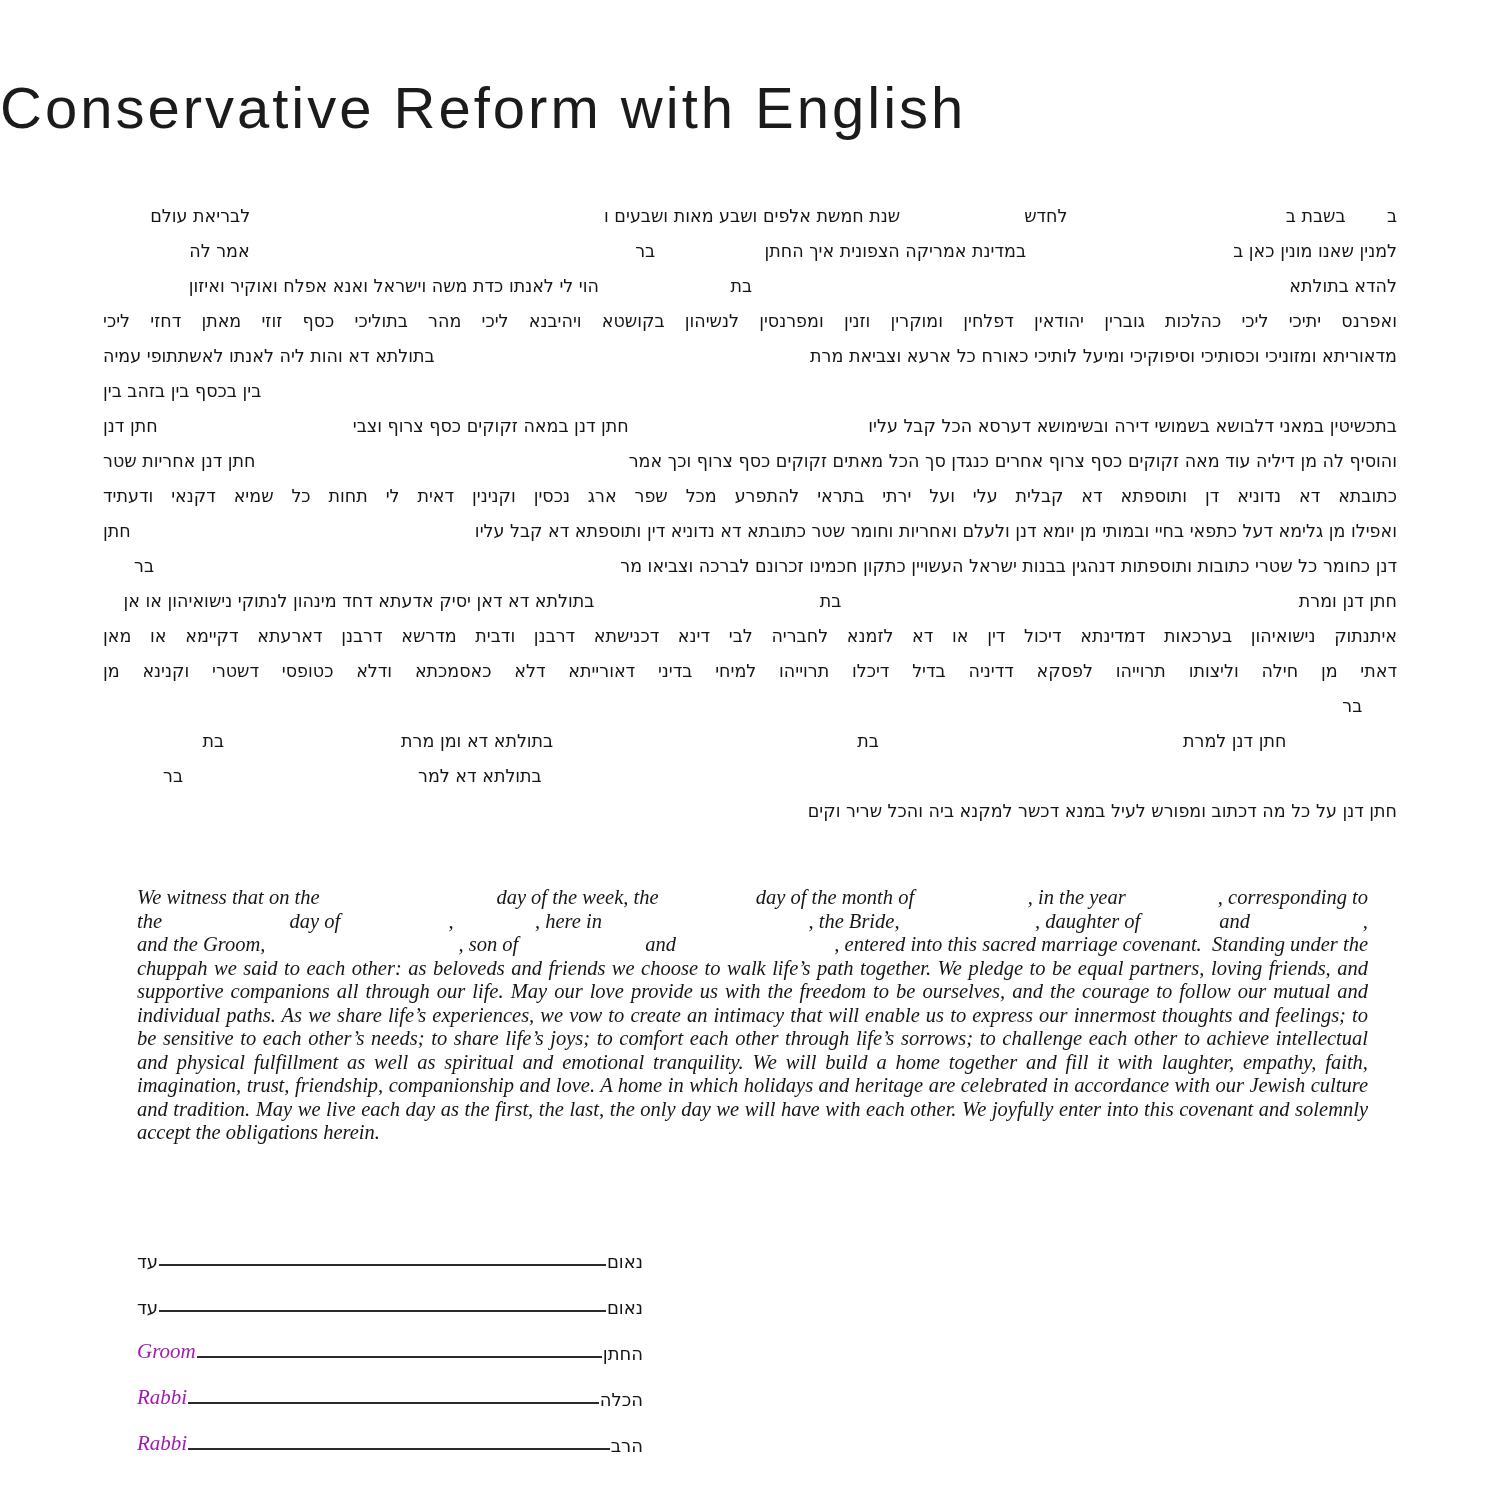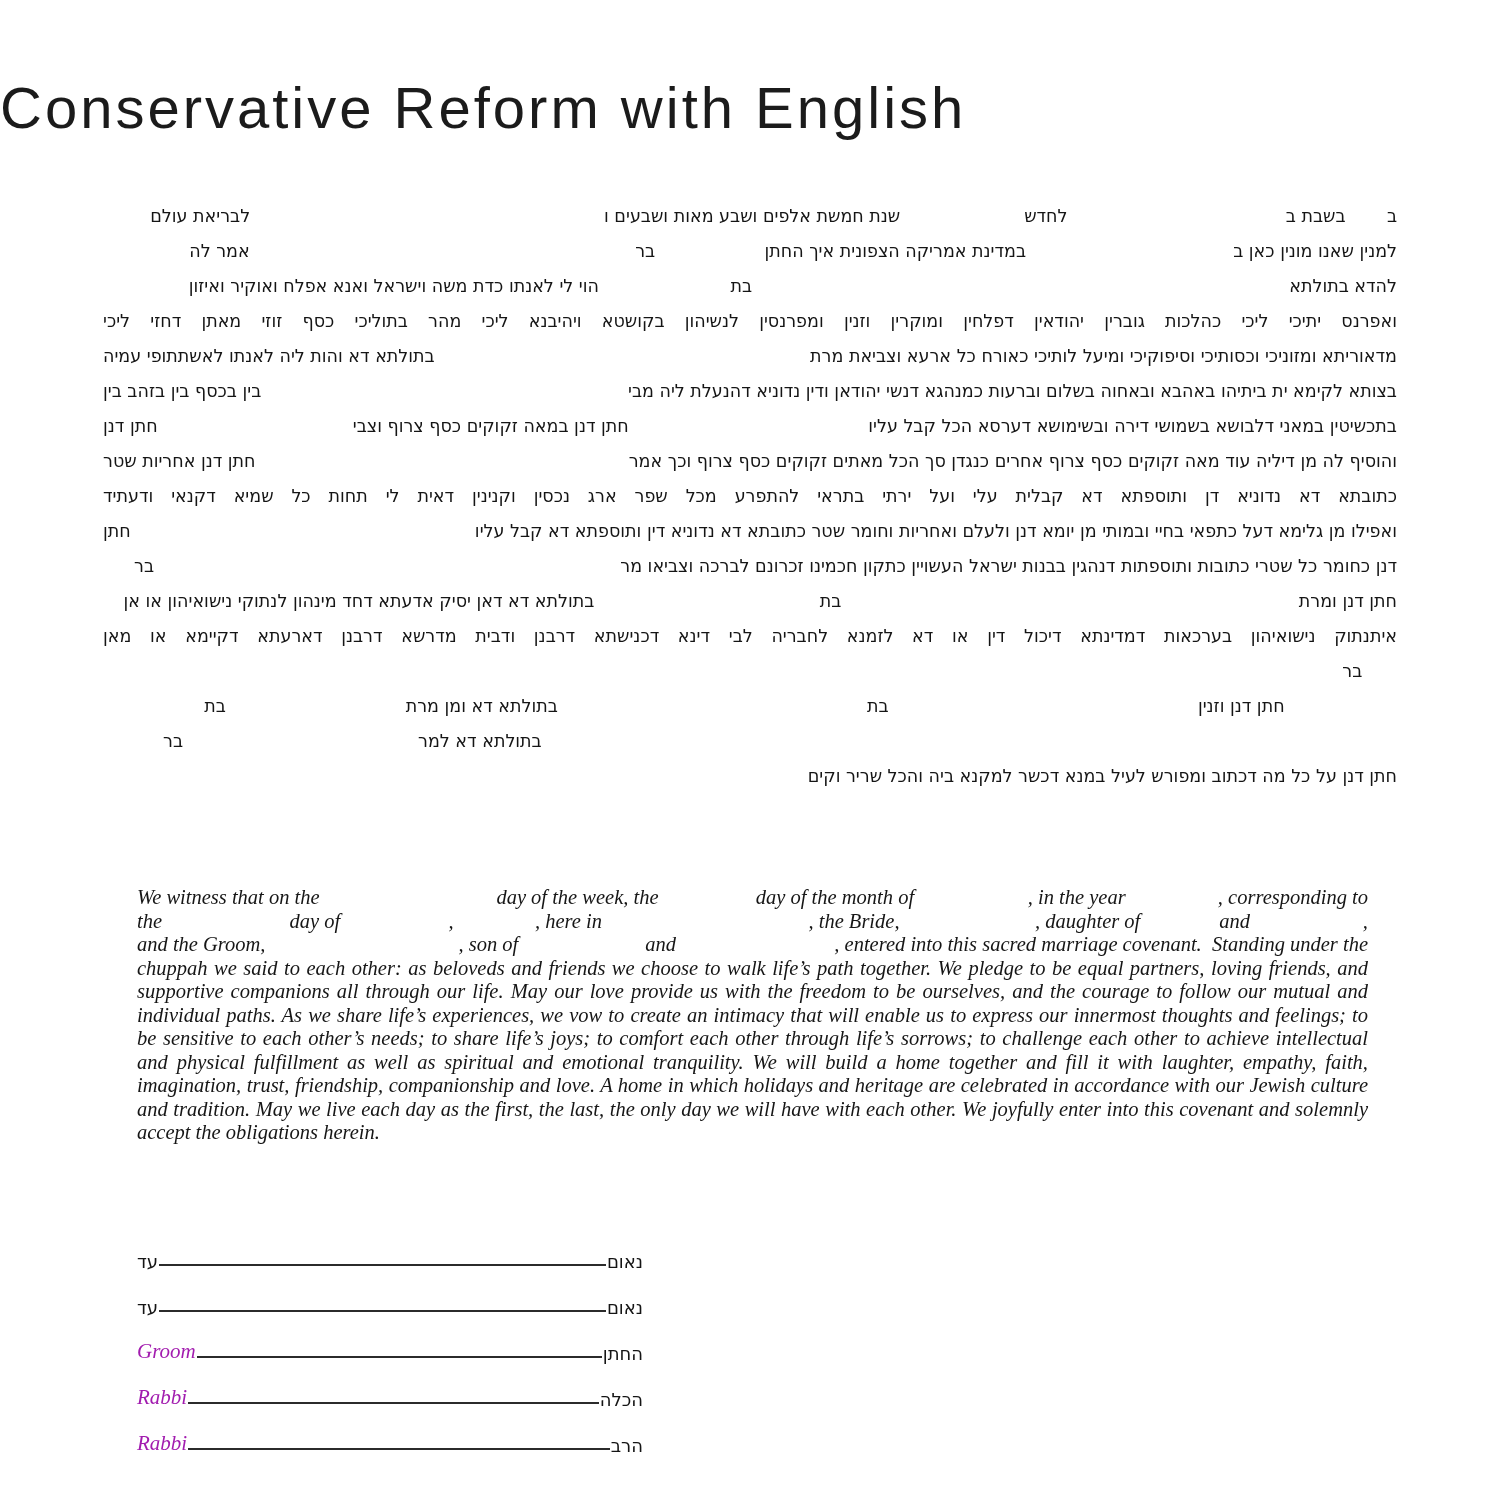--- a/index.html
+++ b/index.html
@@ -69,21 +69,20 @@
       <div class="heb-line fill">ואפרנס יתיכי ליכי כהלכות גוברין יהודאין דפלחין ומוקרין וזנין ומפרנסין לנשיהון בקושטא ויהיבנא ליכי מהר בתוליכי כסף זוזי מאתן דחזי ליכי</div>
       <div class="heb-line">
         <span class="gap" style="flex-grow: 0;"></span>
         <span class="seg">מדאוריתא ומזוניכי וכסותיכי וסיפוקיכי ומיעל לותיכי כאורח כל ארעא וצביאת מרת</span>
         <span class="gap" style="flex-grow: 190;"></span>
         <span class="seg">בתולתא דא והות ליה לאנתו לאשתתופי עמיה</span>
         <span class="gap" style="flex-grow: 0;"></span>
       </div>
       <div class="heb-line">
         <span class="gap" style="flex-grow: 0;"></span>
-        <span class="seg">בצותא לקימא ית ביתיהו באהבא ובאחוה בשלום וברעות כמנהגא דנשי יהודאן ודין נדוניא דהנעלת ליה מבי</span>
         <span class="gap" style="flex-grow: 140;"></span>
         <span class="seg">בין בכסף בין בזהב בין</span>
         <span class="gap" style="flex-grow: 0;"></span>
       </div>
       <div class="heb-line">
         <span class="gap" style="flex-grow: 0;"></span>
         <span class="seg">בתכשיטין במאני דלבושא בשמושי דירה ובשימושא דערסא הכל קבל עליו</span>
         <span class="gap" style="flex-grow: 135;"></span>
         <span class="seg">חתן דנן במאה זקוקים כסף צרוף וצבי</span>
         <span class="gap" style="flex-grow: 110;"></span>
@@ -115,28 +114,29 @@
       <div class="heb-line">
         <span class="gap" style="flex-grow: 0;"></span>
         <span class="seg">חתן דנן ומרת</span>
         <span class="gap" style="flex-grow: 335;"></span>
         <span class="seg">בת</span>
         <span class="gap" style="flex-grow: 165;"></span>
         <span class="seg">בתולתא דא דאן יסיק אדעתא דחד מינהון לנתוקי נישואיהון או אן</span>
         <span class="gap" style="flex-grow: 15;"></span>
       </div>
       <div class="heb-line fill">איתנתוק נישואיהון בערכאות דמדינתא דיכול דין או דא לזמנא לחבריה לבי דינא דכנישתא דרבנן ודבית מדרשא דרבנן דארעתא דקיימא או מאן</div>
+      <div class="heb-line fill">דאתי מן חילה וליצותו תרוייהו לפסקא דדיניה בדיל דיכלו תרוייהו למיחי בדיני דאורייתא דלא כאסמכתא ודלא כטופסי דשטרי וקנינא מן</div>
       <div class="heb-line">
         <span class="gap" style="flex-grow: 35;"></span>
         <span class="seg">בר</span>
         <span class="gap" style="flex-grow: 1250;"></span>
       </div>
       <div class="heb-line">
         <span class="gap" style="flex-grow: 100;"></span>
-        <span class="seg">חתן דנן וזנין</span>
+        <span class="seg">חתן דנן למרת</span>
         <span class="gap" style="flex-grow: 275;"></span>
         <span class="seg">בת</span>
         <span class="gap" style="flex-grow: 275;"></span>
         <span class="seg">בתולתא דא ומן מרת</span>
         <span class="gap" style="flex-grow: 160;"></span>
         <span class="seg">בת</span>
         <span class="gap" style="flex-grow: 90;"></span>
       </div>
       <div class="heb-line">
         <span class="gap" style="flex-grow: 855;"></span>

